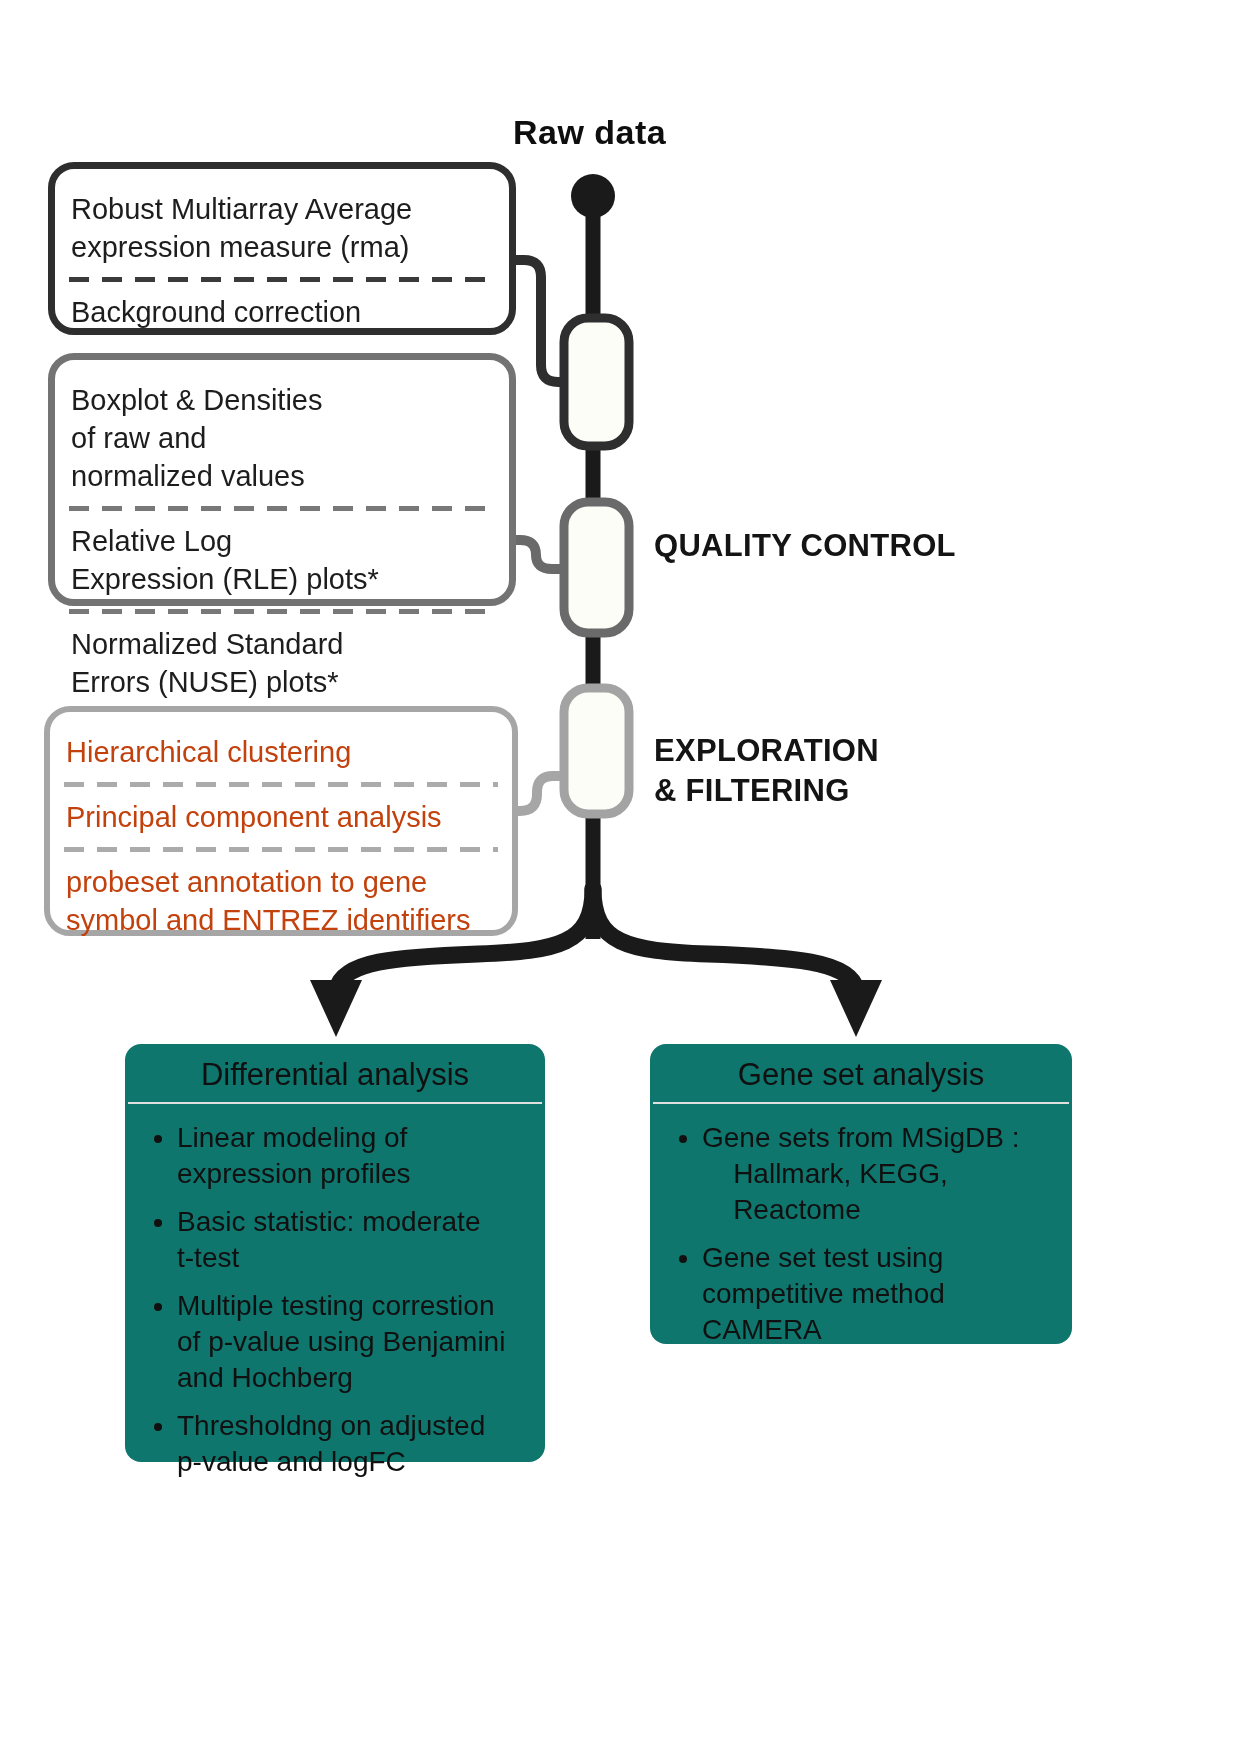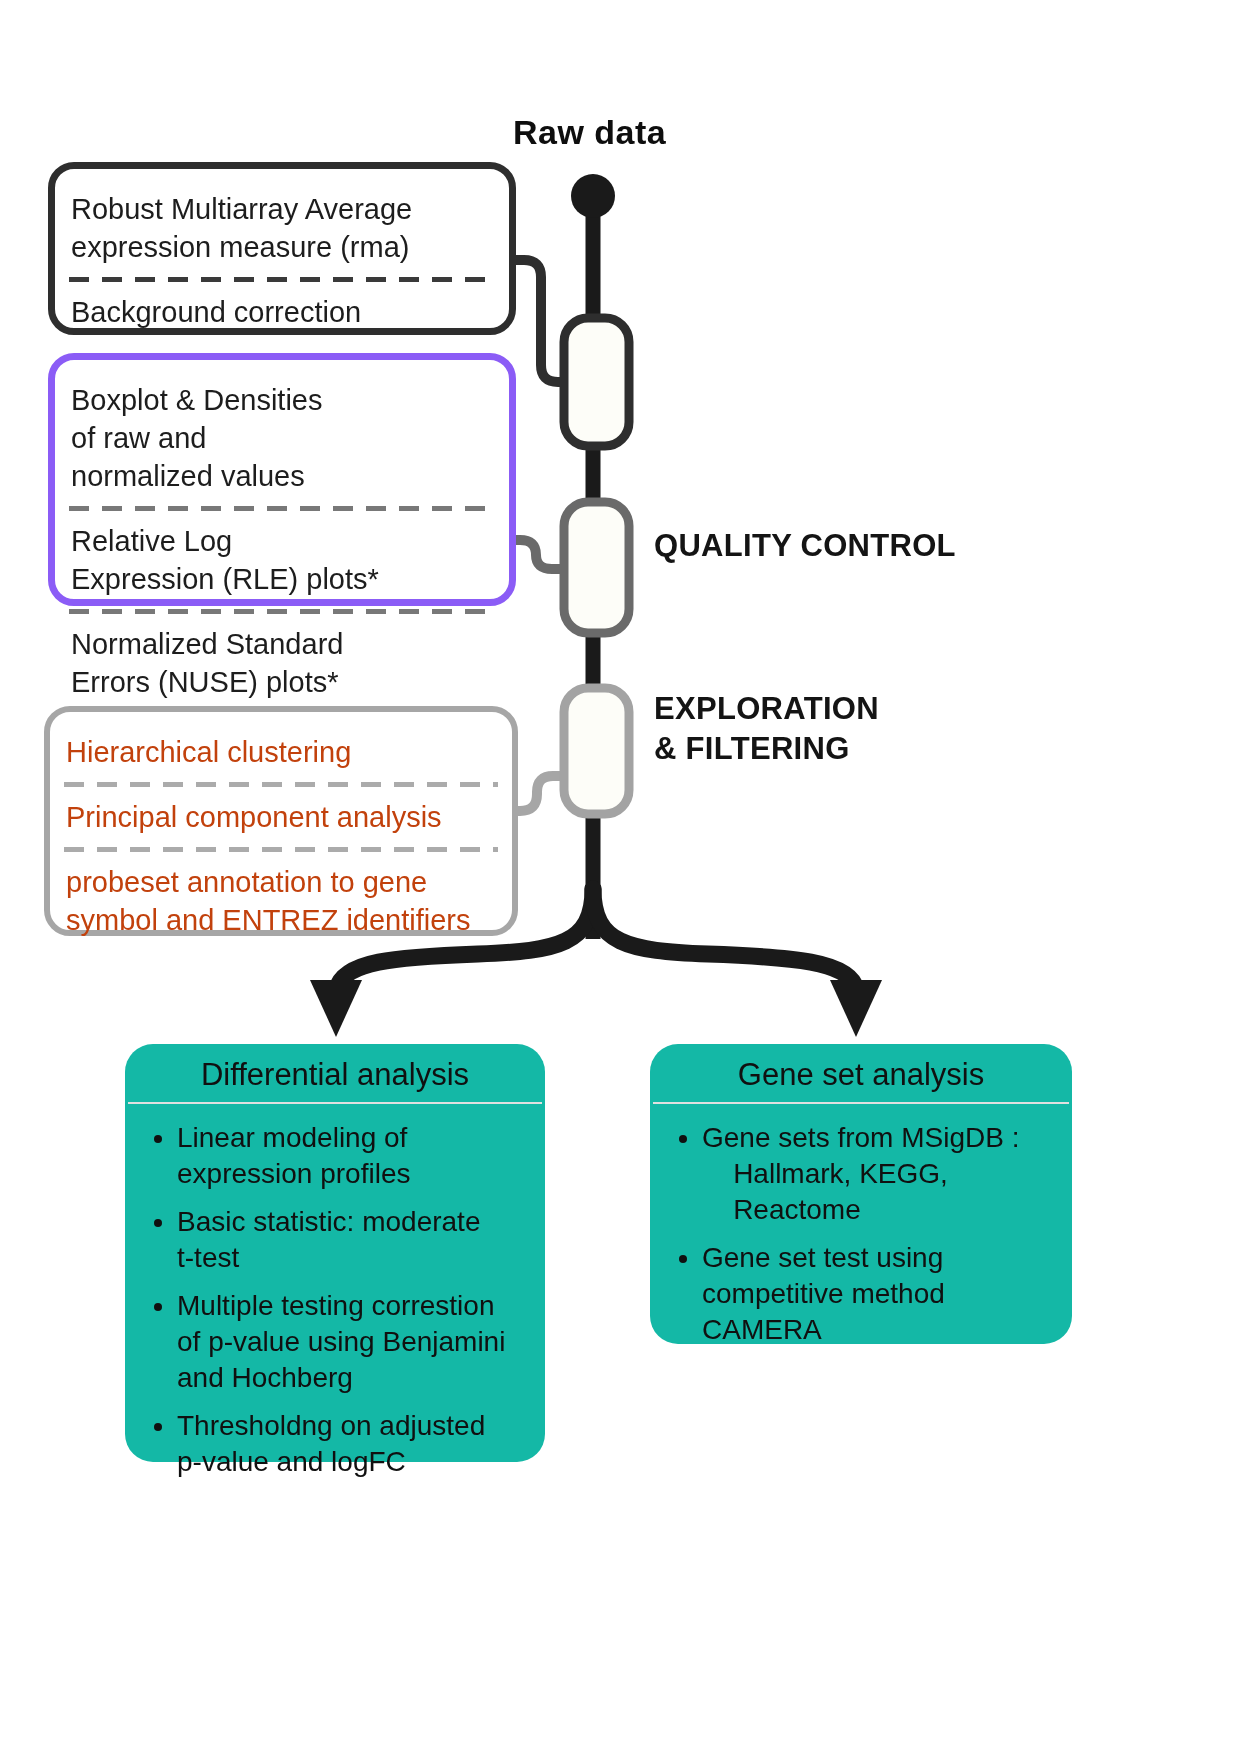--- a/index.html
+++ b/index.html
@@ -13,39 +13,39 @@
     position:absolute; left:513px; top:74px;
     font-size:34px; font-weight:bold; color:#0e0e0e; letter-spacing:0.5px;
   }
 
   .box {
     position:absolute; box-sizing:border-box; background:#ffffff;
     border-radius:26px; padding:18px 14px;
     font-size:29px; line-height:38px; color:#1d1d1d;
   }
   .box1 { left:48px;  top:123px; width:468px; height:173px; border:7px solid #2e2e2e; }
-  .box2 { left:48px;  top:314px; width:468px; height:253px; border:7px solid #8b5cf6; }
+  .box2 { left:48px;  top:314px; width:468px; height:253px; border:7px solid #737373; }
   .box3 { left:44px;  top:667px; width:474px; height:230px; border:6px solid #a6a6a6; color:#c2410c; }
 
   .section { white-space:pre-wrap; padding:3px 2px; }
   .divider { height:5px; margin:8px 0; }
   .box1 .divider { background:repeating-linear-gradient(to right,#3a3a3a 0 20px,transparent 20px 33px); }
   .box2 .divider { background:repeating-linear-gradient(to right,#787878 0 20px,transparent 20px 33px); }
   .box3 .divider { background:repeating-linear-gradient(to right,#ababab 0 20px,transparent 20px 33px); }
 
   .stage-label {
     position:absolute; left:654px; font-size:31px; font-weight:bold;
     color:#141414; white-space:pre-wrap; line-height:40px; letter-spacing:0.3px;
   }
   .l1 { top:336px; }
   .l2 { top:487px; }
-  .l3 { top:650px; }
+  .l3 { top:692px; }
 
   .analysis {
-    position:absolute; background:#14b8a6; border-radius:28px; color:#101010;
+    position:absolute; background:#0f766e; border-radius:16px; color:#101010;
     box-sizing:border-box;
   }
   .a-left  { left:125px; top:1005px; width:420px; height:418px; }
   .a-right { left:650px; top:1005px; width:422px; height:300px; }
   .analysis-title {
     font-size:31px; text-align:center; padding:13px 0 9px;
     border-bottom:2px solid #e0e0e0; margin:0 3px; color:#101010;
   }
   .analysis ul { margin:16px 0 0 0; padding:0 16px 0 52px; }
   .analysis li {

